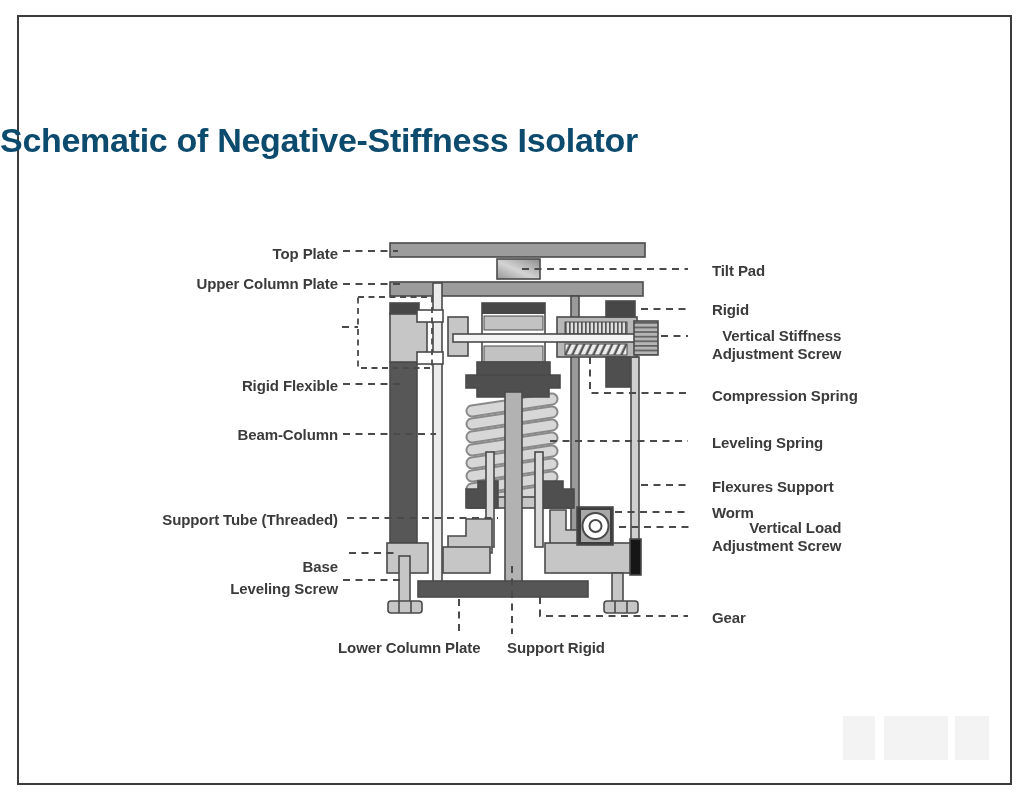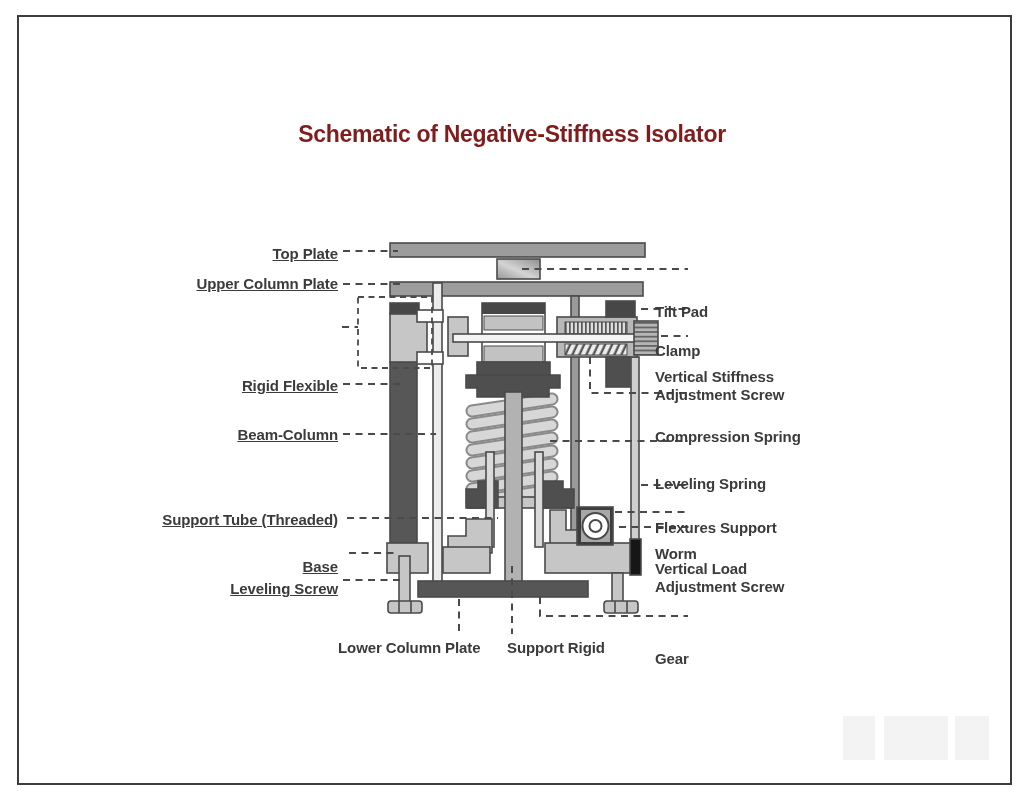--- a/index.html
+++ b/index.html
@@ -1,25 +1,25 @@
 <!DOCTYPE html>
 <html><head>
 <meta charset="utf-8">
 <style>
   html,body{margin:0;padding:0;background:#ffffff;}
   .page{position:relative;width:1024px;height:804px;background:#ffffff;overflow:hidden;
         font-family:"Liberation Sans","DejaVu Sans",sans-serif;}
   .frame{position:absolute;left:17px;top:15px;width:991px;height:766px;
          border:2px solid #3c3c3c;background:#ffffff;}
-  .title{position:absolute;left:0;right:0;top:121px;text-align:center;
-         font-size:23px;font-weight:700;color:#7f1d1d;letter-spacing:-0.3px;}
+  .title{position:absolute;left:0;right:0;top:121px;text-align:left;
+         font-size:34px;font-weight:700;color:#0c4a6e;letter-spacing:-0.3px;}
   .lbl{position:absolute;font-size:15px;font-weight:600;color:#3b3b3b;
        line-height:18px;white-space:pre-line;letter-spacing:-0.1px;}
-  .lbl.left{right:686px;text-align:center;text-decoration:underline;}
-  .lbl.right{left:655px;text-align:left;margin-top:41px;}
+  .lbl.left{right:686px;text-align:center;}
+  .lbl.right{left:712px;text-align:right;}
   svg{position:absolute;left:0;top:0;}
   .wm{position:absolute;background:#f3f3f3;}
 </style>
 </head>
 <body>
 
 <div class="page">
   <div class="frame"></div>
 
   <div class="title">Schematic of Negative-Stiffness Isolator</div>
@@ -192,21 +192,21 @@
   <div class="lbl left" style="top:377px">Rigid Flexible</div>
   <div class="lbl left" style="top:426px">Beam-Column</div>
   <div class="lbl left" style="top:511px">Support Tube (Threaded)</div>
   <div class="lbl left" style="top:558px">Base</div>
   <div class="lbl left" style="top:580px">Leveling Screw</div>
 
   <div class="lbl" style="left:338px;top:639px">Lower Column Plate</div>
   <div class="lbl" style="left:507px;top:639px">Support Rigid</div>
 
   <div class="lbl right" style="top:262px">Tilt Pad</div>
-  <div class="lbl right" style="top:301px">Clamp</div>
+  <div class="lbl right" style="top:301px">Rigid</div>
   <div class="lbl right" style="top:327px">Vertical Stiffness
 Adjustment Screw</div>
   <div class="lbl right" style="top:387px">Compression Spring</div>
   <div class="lbl right" style="top:434px">Leveling Spring</div>
   <div class="lbl right" style="top:478px">Flexures Support</div>
   <div class="lbl right" style="top:504px">Worm</div>
   <div class="lbl right" style="top:519px">Vertical Load
 Adjustment Screw</div>
   <div class="lbl right" style="top:609px">Gear</div>
 

